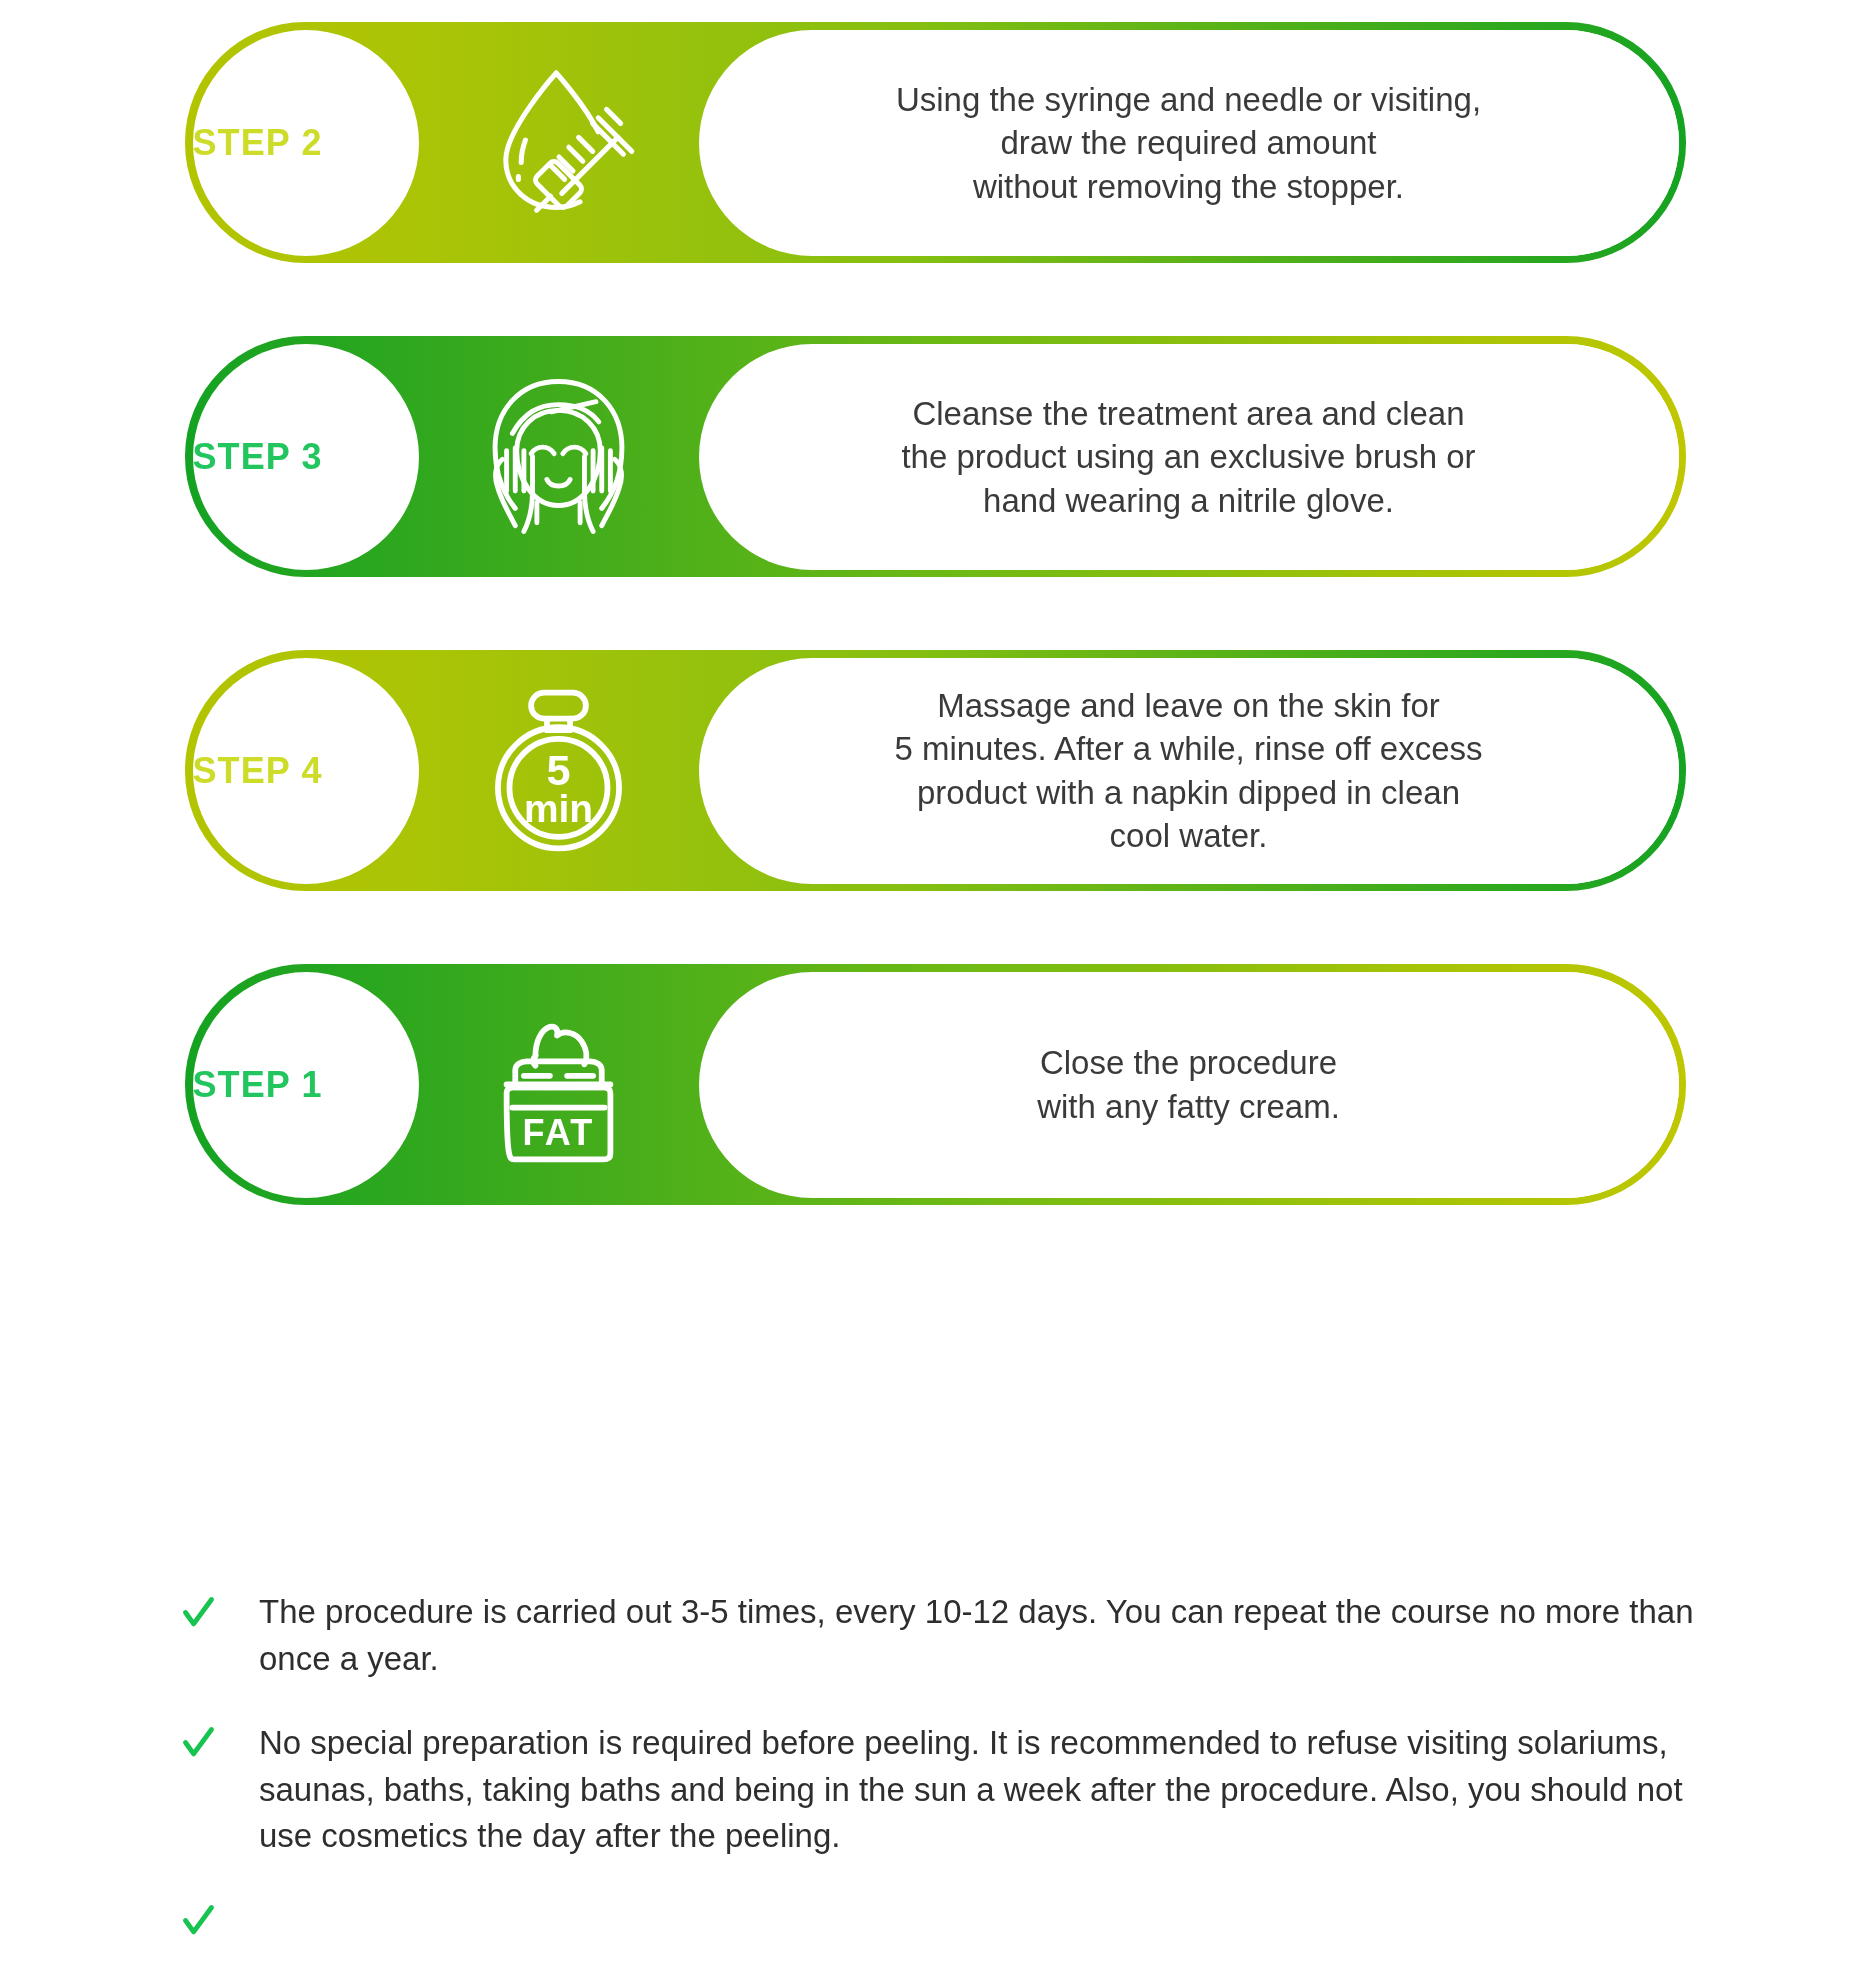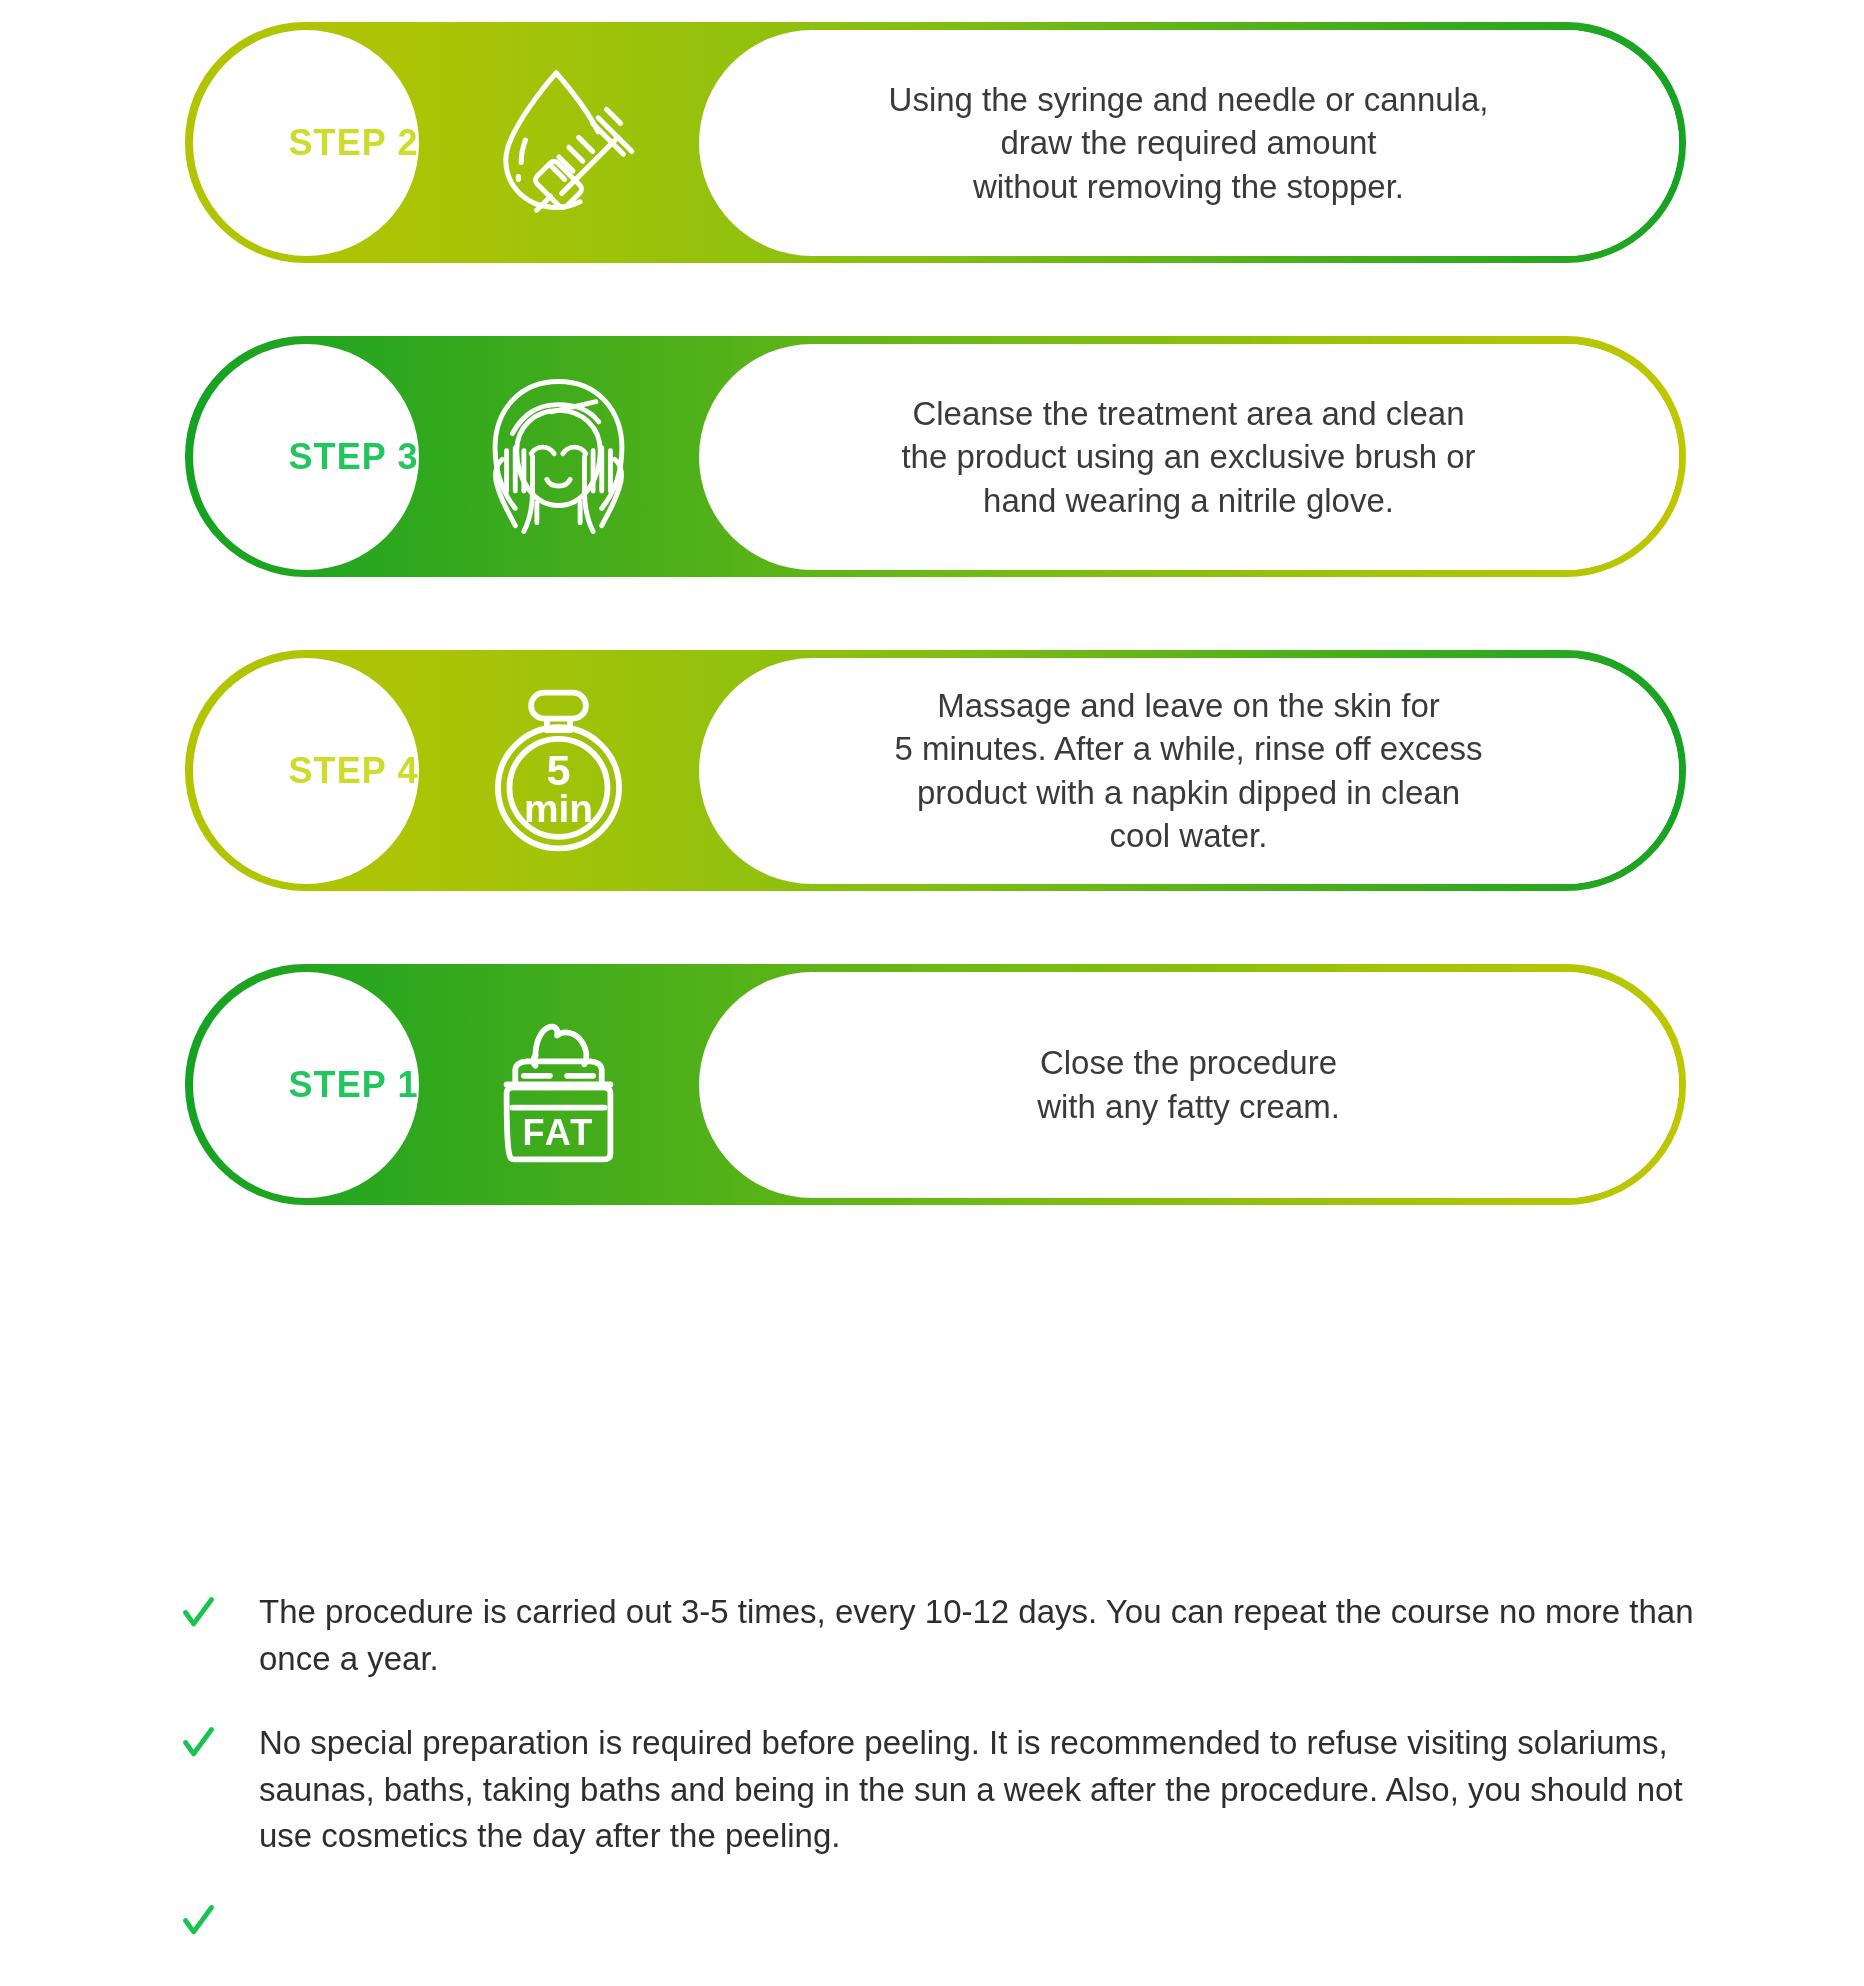--- a/index.html
+++ b/index.html
@@ -59,21 +59,21 @@
   .step-badge {
     position: relative;
     z-index: 3;
     width: 226px;
     height: 226px;
     min-width: 226px;
     border-radius: 50%;
     background: #ffffff;
     display: flex;
     align-items: center;
-    justify-content: flex-end;
+    justify-content: flex-start;
     margin-left: 0px;
   }
 
   .step-badge-label {
     font-size: 36px;
     font-weight: bold;
     letter-spacing: 1.1px;
     white-space: nowrap;
   }
 
@@ -163,21 +163,21 @@
           <path d="M74 56 L84 66"></path>
           <path d="M67 63 L77 73"></path>
           <path d="M60 70 L70 80"></path>
           <path d="M54 76 L64 86"></path>
           <rect x="49.5" y="74.5" width="21" height="30" rx="4" transform="rotate(-45 60 90)"></rect>
           <path d="M54 98 L44 108"></path>
         </svg>
       </div>
 
       <div class="step-text-panel">
-        <div class="step-text">Using the syringe and needle or cannula,
+        <div class="step-text">Using the syringe and needle or visiting,
 draw the required amount
 without removing the stopper.</div>
       </div>
     </div>
 
     <div class="step-card grad-b">
       <div class="inner-mask"></div>
 
       <div class="step-badge">
         <span class="step-badge-label" style="color:#22c55e">STEP 3</span>

